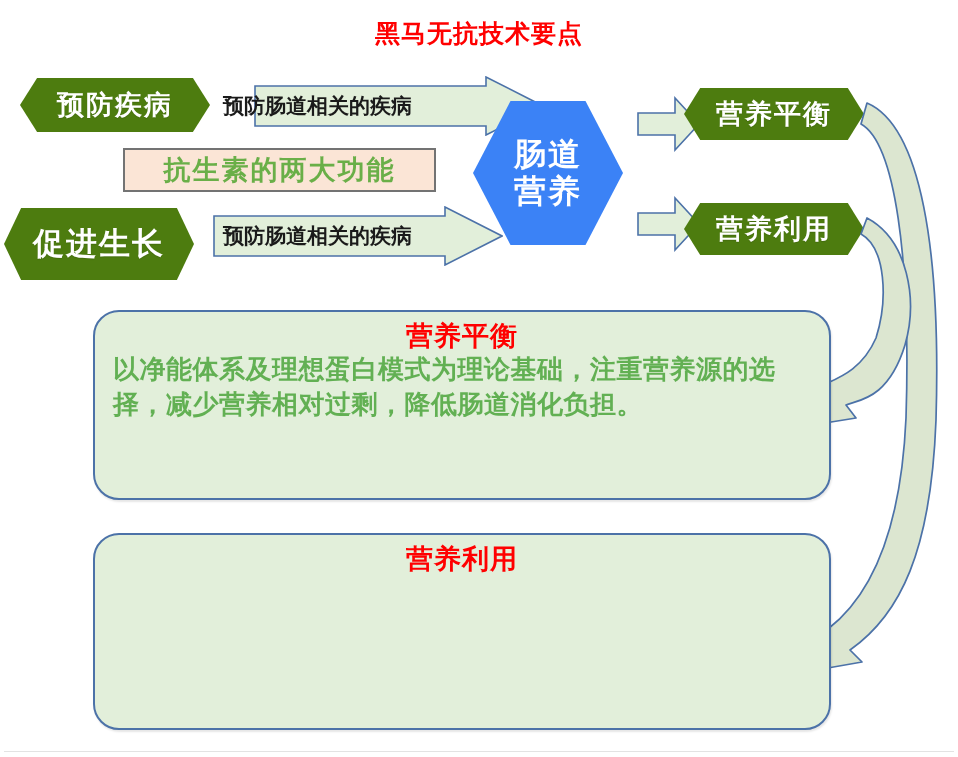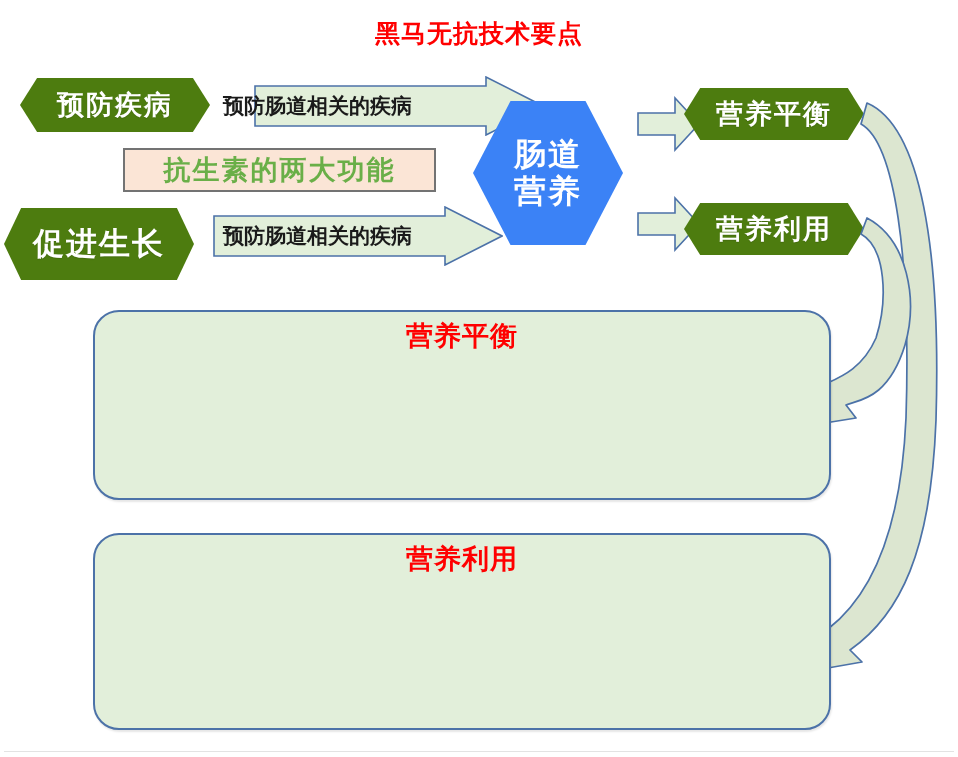--- a/index.html
+++ b/index.html
@@ -224,20 +224,21 @@
              L 800,427
              L 814,373
              L 823,385
              C 838,378 862,370 876,338
              C 888,300 886,248 861,234
              Z" fill="#DCE6D0" stroke="#4C72A8" stroke-width="1.7" stroke-linejoin="round"></path>
   </svg>
 
   <div class="panel" style="left:93px; top:310px; width:738px; height:190px;">
     <div class="panel-heading">营养平衡</div>
+    <div class="panel-body">以净能体系及理想蛋白模式为理论基础，注重营养源的选择，减少营养相对过剩，降低肠道消化负担。</div>
   </div>
 
   <div class="panel" style="left:93px; top:533px; width:738px; height:197px;">
     <div class="panel-heading">营养利用</div>
   </div>
 
   <div class="hairline"></div>
 
 </div>
 

